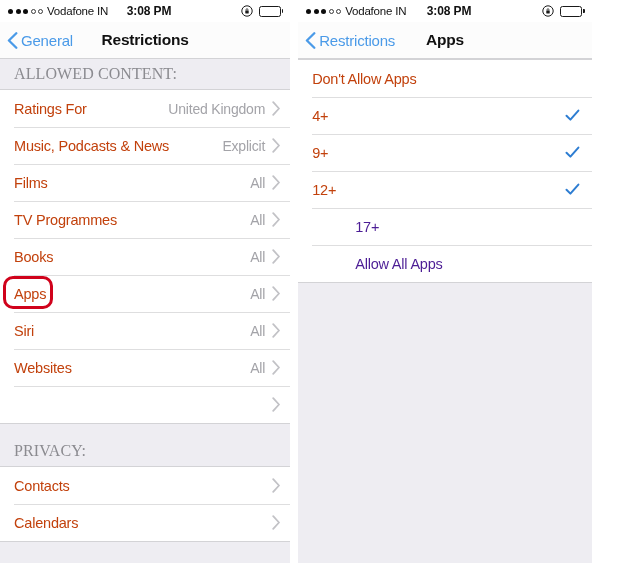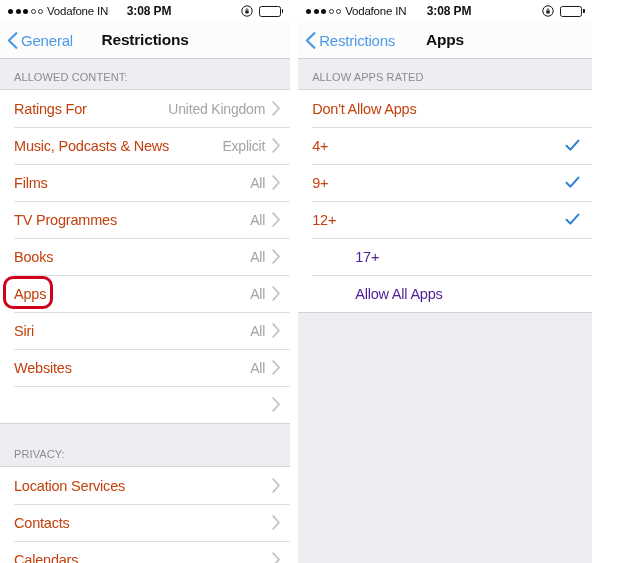--- a/index.html
+++ b/index.html
@@ -59,21 +59,21 @@
     position: absolute; left: 0; right: 0; text-align: center;
     font-size: 15.5px; font-weight: bold; color: #111; letter-spacing: -0.2px;
   }
 
   
   .scroll { height: 504px; background: #eeedf2; overflow: hidden; }
   .sec-header {
     height: 30px; background: #eeedf2; display: flex; align-items: flex-end;
     padding: 0 0 6px 14px;
   }
-  .sec-header-text { font-size: 11px; color: #8b8b90; letter-spacing: 0.1px; }
+  .sec-header-text { font-size: 16px; color: #8b8b90; letter-spacing: 0.1px; font-family: Liberation Serif, serif; }
   .sec-header.tall { height: 42px; }
 
   .group { background: #ffffff; border-top: 1px solid #d3d3d6; border-bottom: 1px solid #d3d3d6; }
   .row {
     height: 37px; background: #ffffff; display: flex; align-items: center;
     padding: 0 9px 0 14px; position: relative; cursor: pointer;
   }
   .row + .row::before {
     content: ""; position: absolute; left: 14px; right: 0; top: 0;
     height: 1px; background: #dededf;
@@ -220,28 +220,20 @@
           </span>
         </div>
       </div>
 
       <div class="sec-header tall">
         <span class="sec-header-text">PRIVACY:</span>
       </div>
 
       <div class="group">
         <div class="row">
-          <span class="row-label">Location Services</span>
-          <span class="row-right">
-            <svg class="chev" viewBox="0 0 9 15">
-                <path d="M1.2 1.2 L7 7.5 L1.2 13.8" fill="none" stroke="#c2c2c6" stroke-width="1.8" stroke-linecap="round" stroke-linejoin="round"></path>
-              </svg>
-          </span>
-        </div>
-        <div class="row">
           <span class="row-label">Contacts</span>
           <span class="row-right">
             <svg class="chev" viewBox="0 0 9 15">
                 <path d="M1.2 1.2 L7 7.5 L1.2 13.8" fill="none" stroke="#c2c2c6" stroke-width="1.8" stroke-linecap="round" stroke-linejoin="round"></path>
               </svg>
           </span>
         </div>
         <div class="row">
           <span class="row-label">Calendars</span>
           <span class="row-right">
@@ -288,23 +280,20 @@
         <svg class="chev-back" viewBox="0 0 11 17">
           <path d="M9.3 1.3 L1.9 8.5 L9.3 15.7" fill="none" stroke="#4a9ae8" stroke-width="2.3" stroke-linecap="round" stroke-linejoin="round"></path>
         </svg>
         <span class="nav-back-label">Restrictions</span>
       </div>
       <div class="nav-title">Apps</div>
     </div>
 
     <div class="scroll">
 
-      <div class="sec-header">
-        <span class="sec-header-text">ALLOW APPS RATED</span>
-      </div>
 
       <div class="group">
         <div class="row">
           <span class="row-label">Don't Allow Apps</span>
           <span class="row-right"></span>
         </div>
         <div class="row">
           <span class="row-label">4+</span>
           <span class="row-right">
             <svg class="check" viewBox="0 0 15 15">

